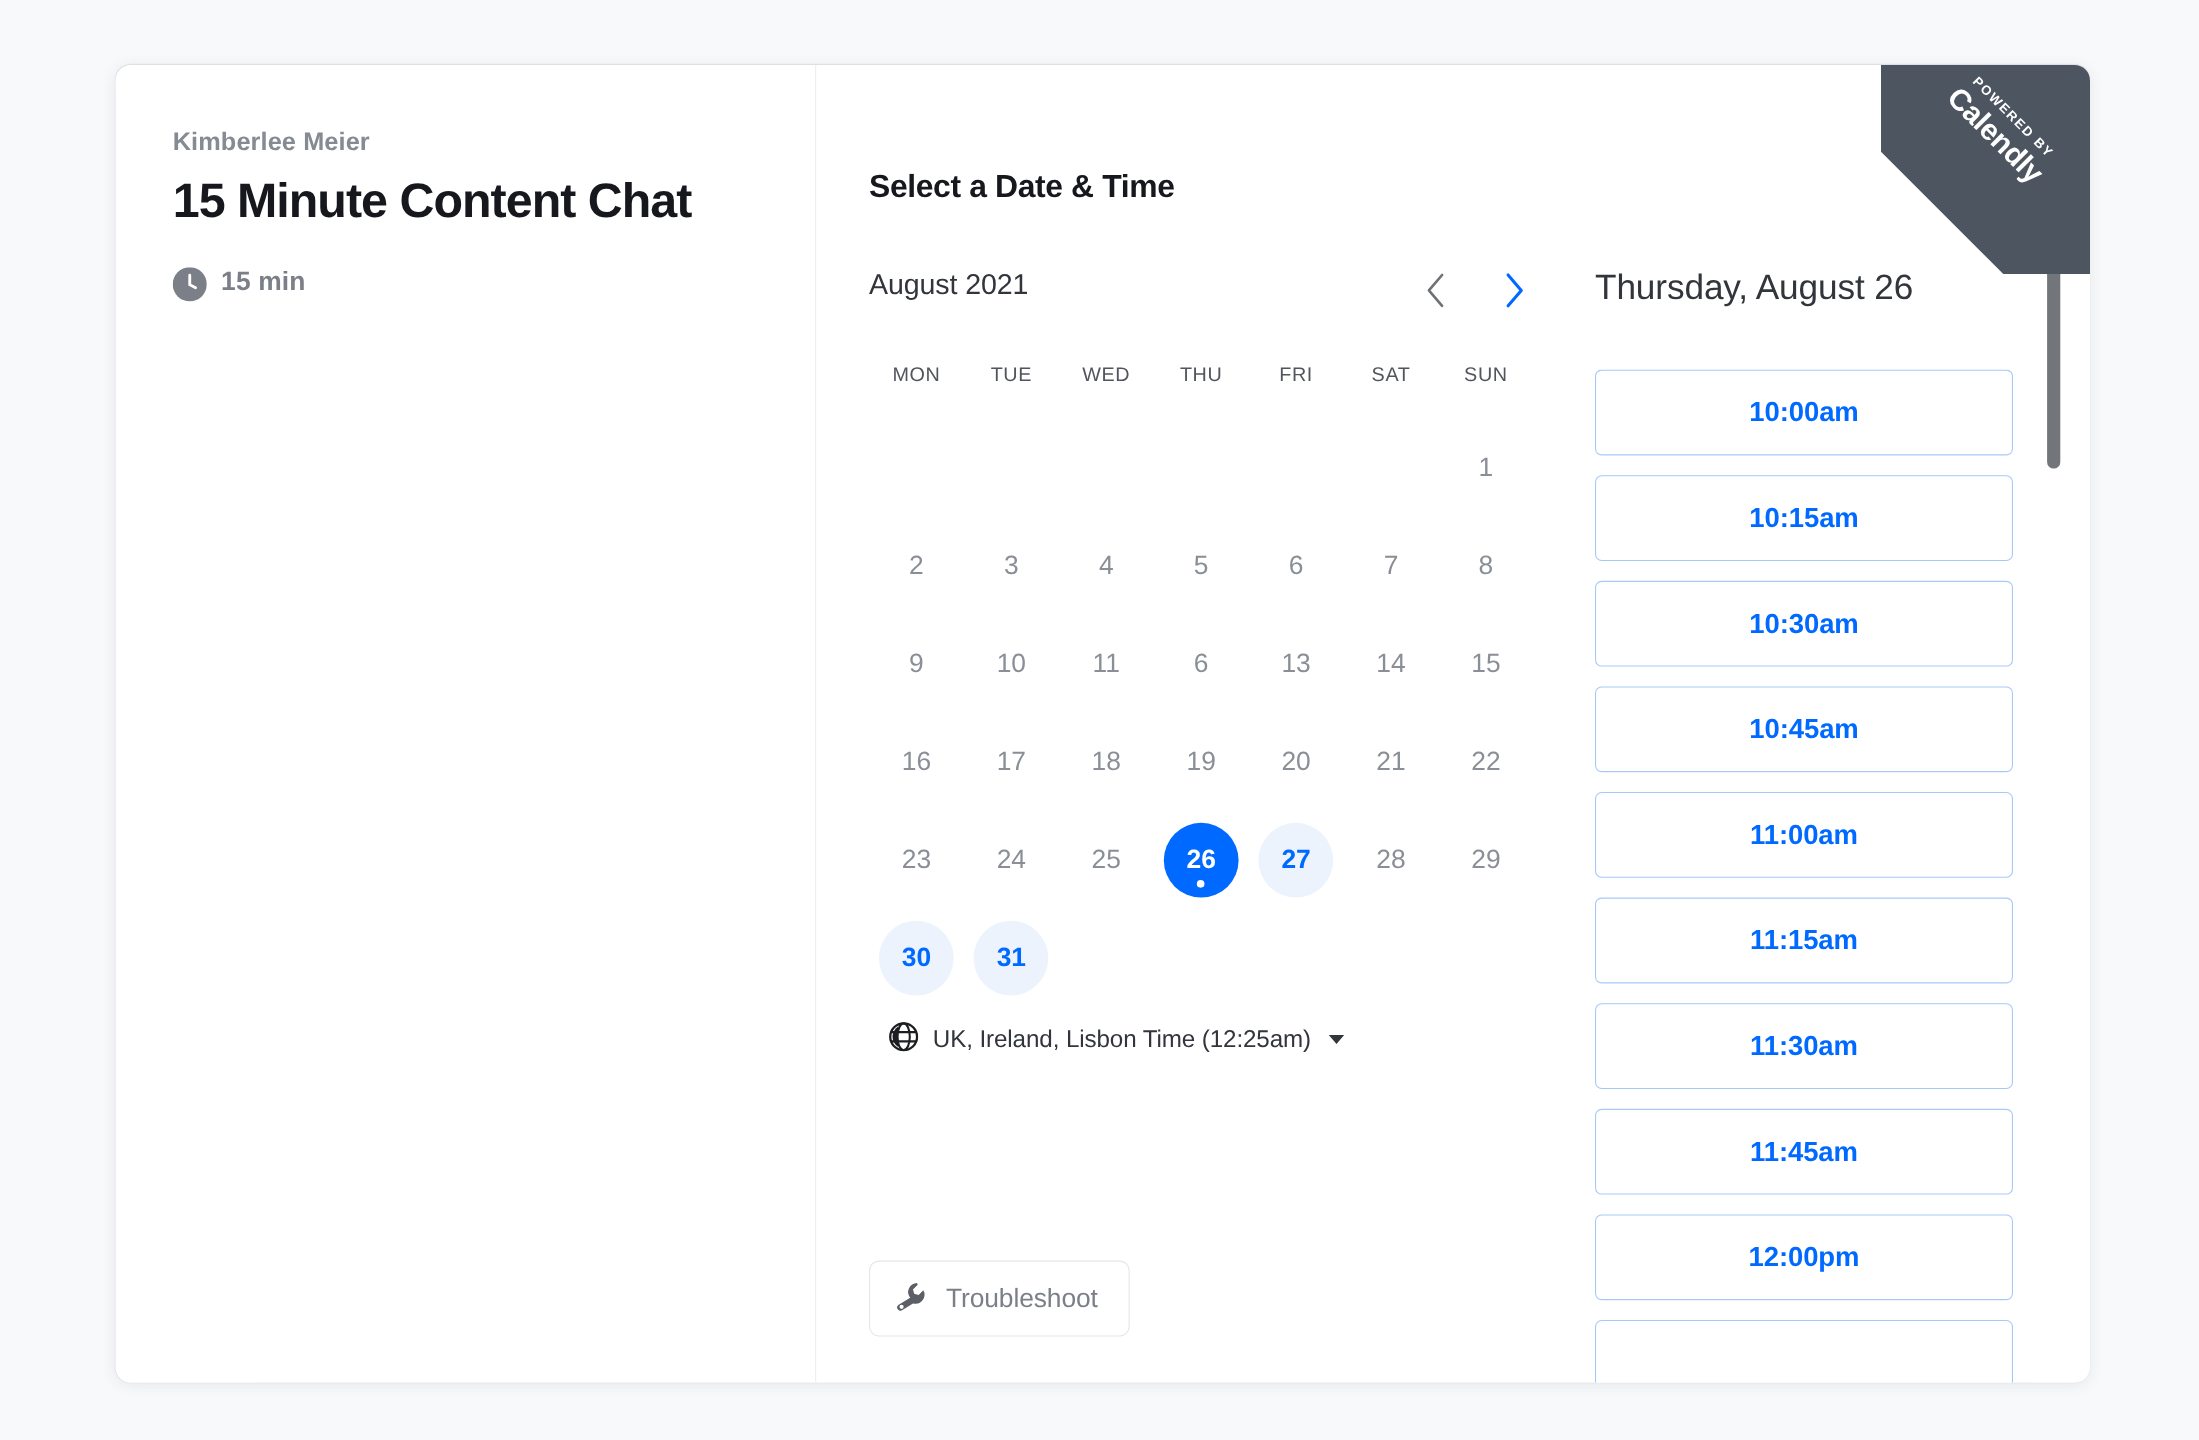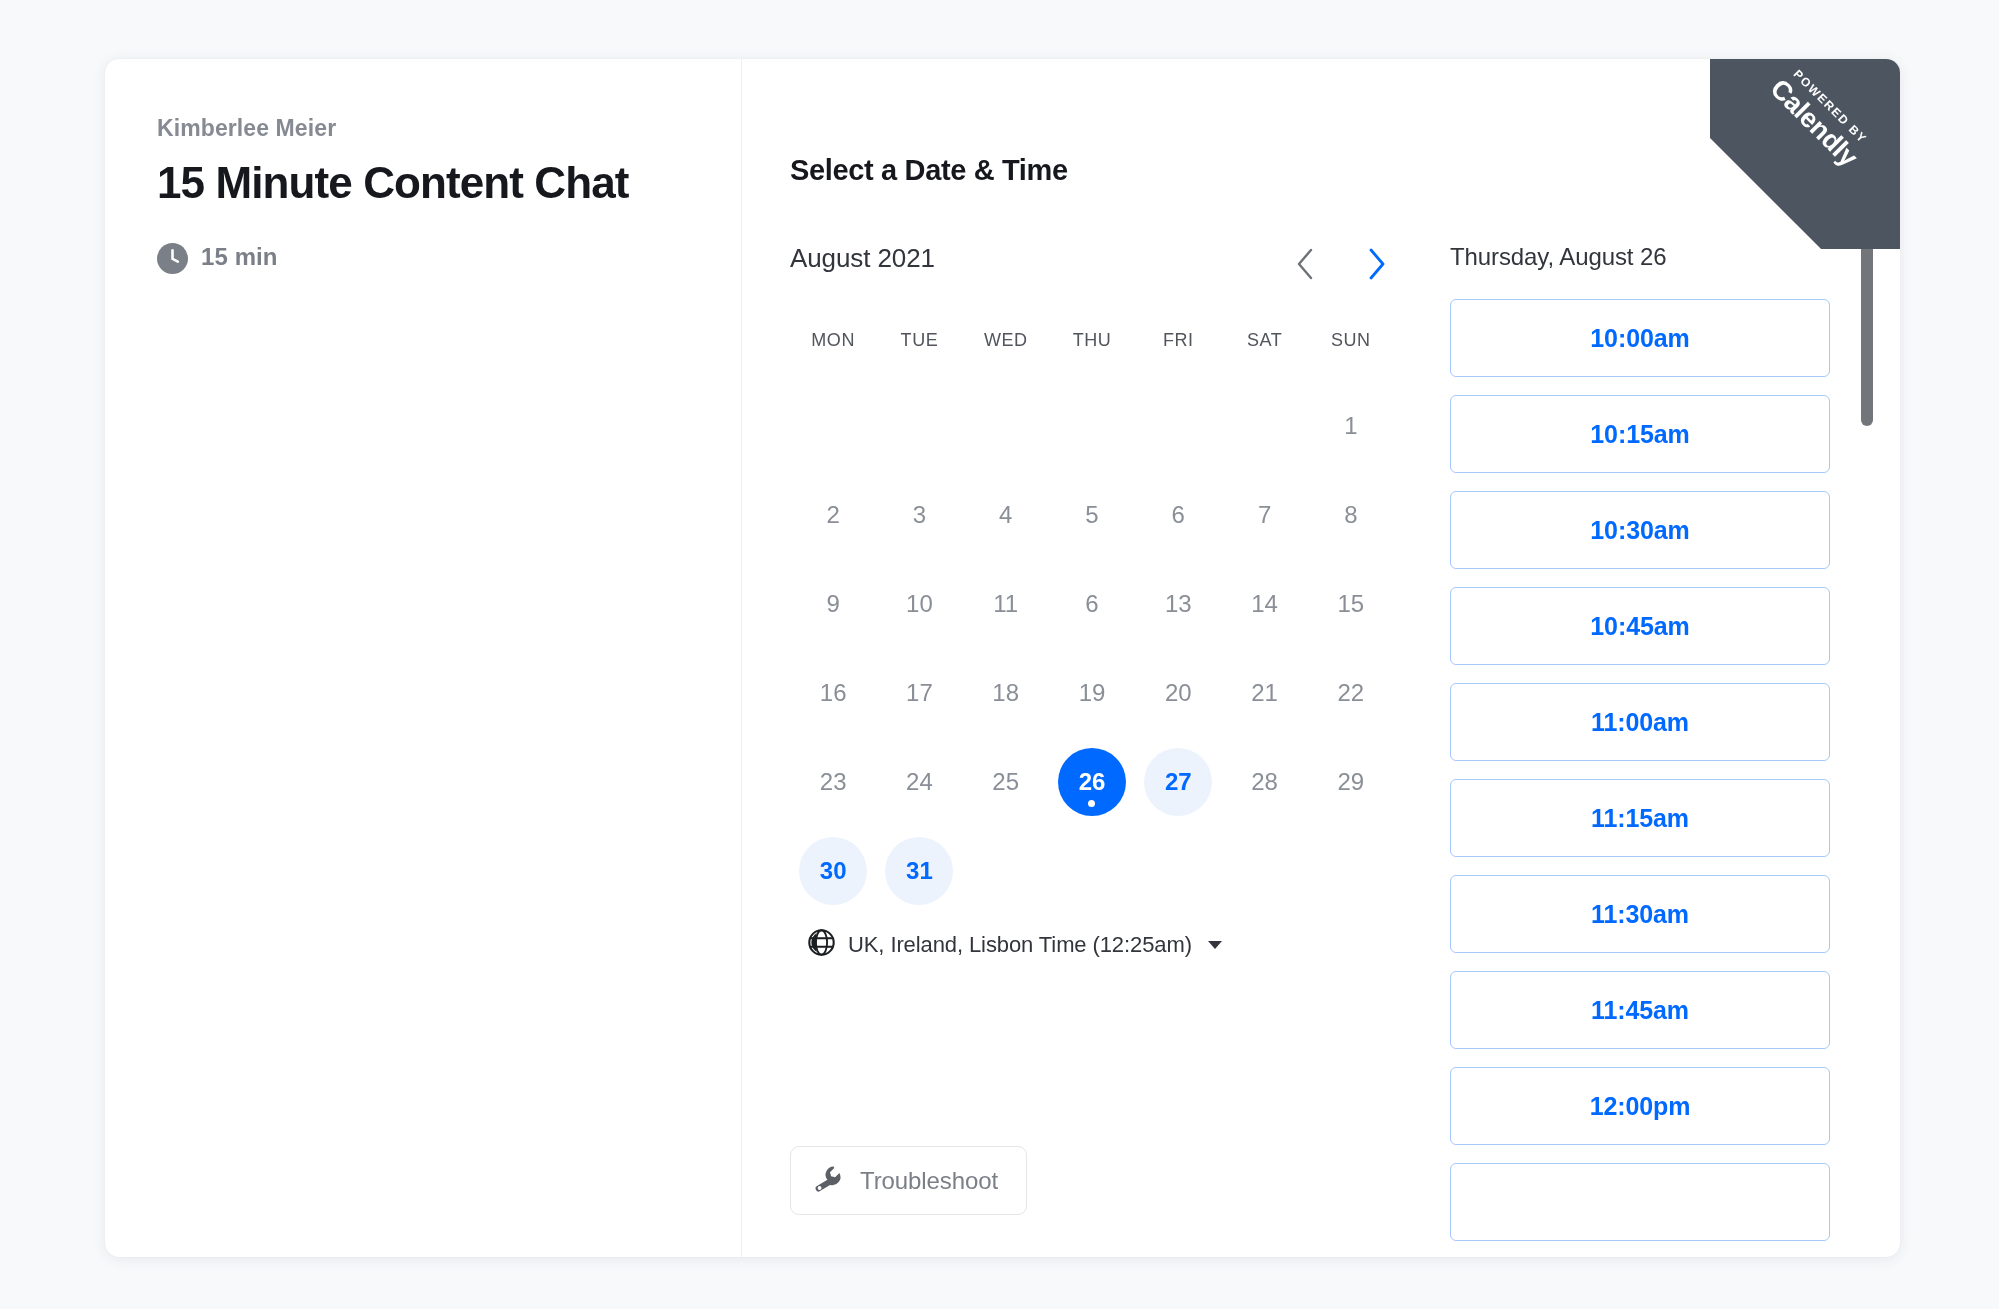--- a/index.html
+++ b/index.html
@@ -248,24 +248,24 @@
   .times-pane {
     flex: 1;
     padding: 56px 0 0 0;
     min-width: 0;
     position: relative;
     display: flex;
     flex-direction: column;
   }
 
   .selected-date {
-    font-size: 24px;
+    font-size: 32px;
     color: #32353c;
     letter-spacing: -0.1px;
-    margin-bottom: 28px;
+    margin-bottom: 56px;
     padding-left: 8px;
   }
 
   .slots-scroll {
     flex: 1;
     overflow: hidden;
     position: relative;
     padding-right: 70px;
   }
 

